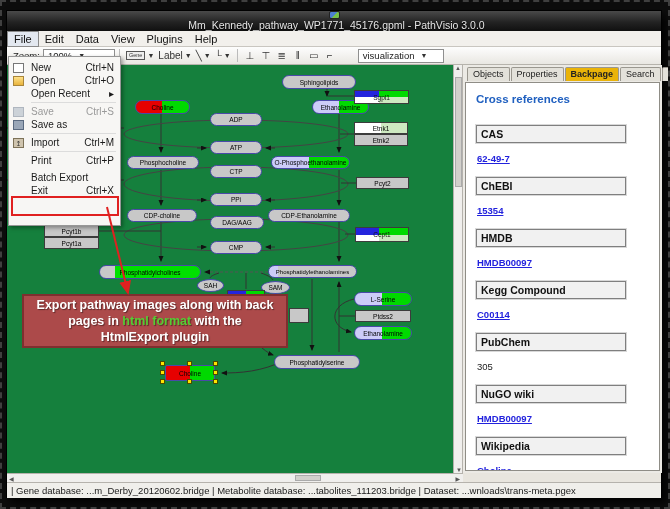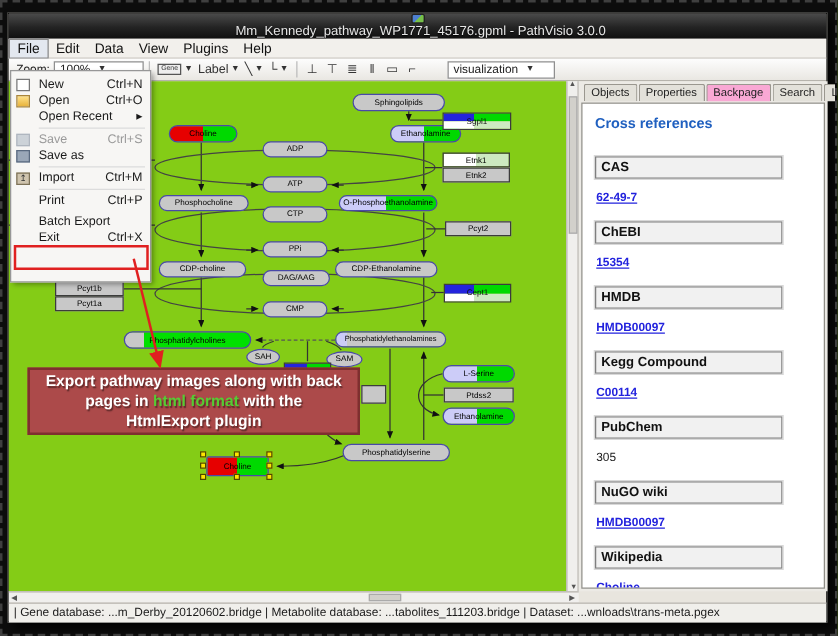--- a/index.html
+++ b/index.html
@@ -20,21 +20,21 @@
   
   #toolbar { position:absolute; left:0; top:36px; width:100%; height:18px; background:linear-gradient(#fdfdfd,#e9e7e2); border-bottom:1px solid #b6b3ac; display:flex; align-items:center; font-size:9.5px; color:#222; }
   .tb-sep { width:1px; height:13px; background:#bbb; margin:0 4px; }
   .combo { background:#fff; border:1px solid #8f8f8f; height:14px; display:flex; align-items:center; padding:0 2px 0 4px; font-size:9.5px; }
   .combo .arrow { margin-left:6px; font-size:7px; color:#333; }
   .tb-btn { height:15px; min-width:16px; display:flex; align-items:center; justify-content:center; font-size:10px; color:#333; padding:0 2px; }
   .mini-node { border:1px solid #555; background:#eee; font-size:5.5px; padding:0 2px; line-height:7px; }
   .dd { font-size:7px; color:#333; margin-left:2px; }
 
   
-  #canvas { position:absolute; left:0; top:54px; width:446px; height:408px; background:#84cc16; overflow:hidden; }
+  #canvas { position:absolute; left:0; top:54px; width:446px; height:408px; background:#15803d; overflow:hidden; }
   #vscroll { position:absolute; left:446px; top:54px; width:10px; height:408px; background:#f0efed; border-left:1px solid #b5b2ac; border-right:1px solid #b5b2ac; font-size:6px; color:#555; text-align:center; }
   #vscroll .vthumb { position:absolute; left:1px; top:12px; width:7px; height:110px; background:#d2d0cb; border:1px solid #aaa; }
   #hscroll { position:absolute; left:0; top:462px; width:456px; height:9px; background:#f0efed; border-top:1px solid #b5b2ac; font-size:6px; color:#555; }
   #hscroll .hthumb { position:absolute; left:288px; top:1px; width:26px; height:6px; background:#d2d0cb; border:1px solid #aaa; }
 
   
   .met,.gene { position:absolute; background:#c8c8c8; display:flex; align-items:center; justify-content:center; font-size:6.5px; color:#000; white-space:nowrap; overflow:hidden; z-index:2; }
   .met { border:1px solid #4949a8; border-radius:7px; }
   .gene { border:1px solid #3c3c3c; }
   .ell { border-radius:50%; }
@@ -69,21 +69,21 @@
   #batch-box { position:absolute; left:2px; top:139px; width:108px; height:20px; border:2px solid #e02020; z-index:11; }
   .fm-batch { margin-top:4px; }
 
   
   #red-arrow-svg { position:absolute; left:0; top:0; width:656px; height:488px; z-index:12; pointer-events:none; }
 
   
   #sidebar { position:absolute; left:456px; top:54px; width:199px; height:408px; background:#eceae5; }
   #side-tabs { display:flex; padding:2px 0 0 4px; height:16px; font-size:9px; color:#222; }
   .tab { border:1px solid #9a978f; border-bottom:none; background:#e3e1da; padding:1px 5px; margin-right:1px; border-radius:2px 2px 0 0; }
-  .tab.active { background:#f9a8d4; position:relative; top:0; font-weight:normal; }
+  .tab.active { background:#eab308; position:relative; top:0; font-weight:bold; }
   #side-body { position:absolute; left:2px; right:2px; top:17px; bottom:2px; background:#fff; border:1px solid #8f8d86; padding:10px 20px 0 10px; overflow:hidden; }
   #xref-heading { color:#2060c0; font-weight:bold; font-size:11.5px; margin-bottom:20px; }
   .xref-section { margin-bottom:11px; }
   .xref-header { width:150px; border:1px solid #7f7f7f; outline:1px solid #d8d8d8; background:#f1f1f1; font-weight:bold; font-size:10.5px; color:#111; padding:2px 4px; margin-bottom:5px; }
   .xref-link { display:inline-block; color:#2222dd; font-weight:bold; font-size:9.5px; text-decoration:underline; margin-left:1px; }
   .xref-plain { display:inline-block; color:#222; font-size:9.5px; margin-left:1px; }
 
   
   #statusbar { position:absolute; left:0; top:471px; width:100%; height:16px; background:#f0efeb; border-top:1px solid #b5b2ac; display:flex; align-items:center; font-size:9.5px; color:#1a1a1a; padding-left:4px; white-space:nowrap; }
 </style>

